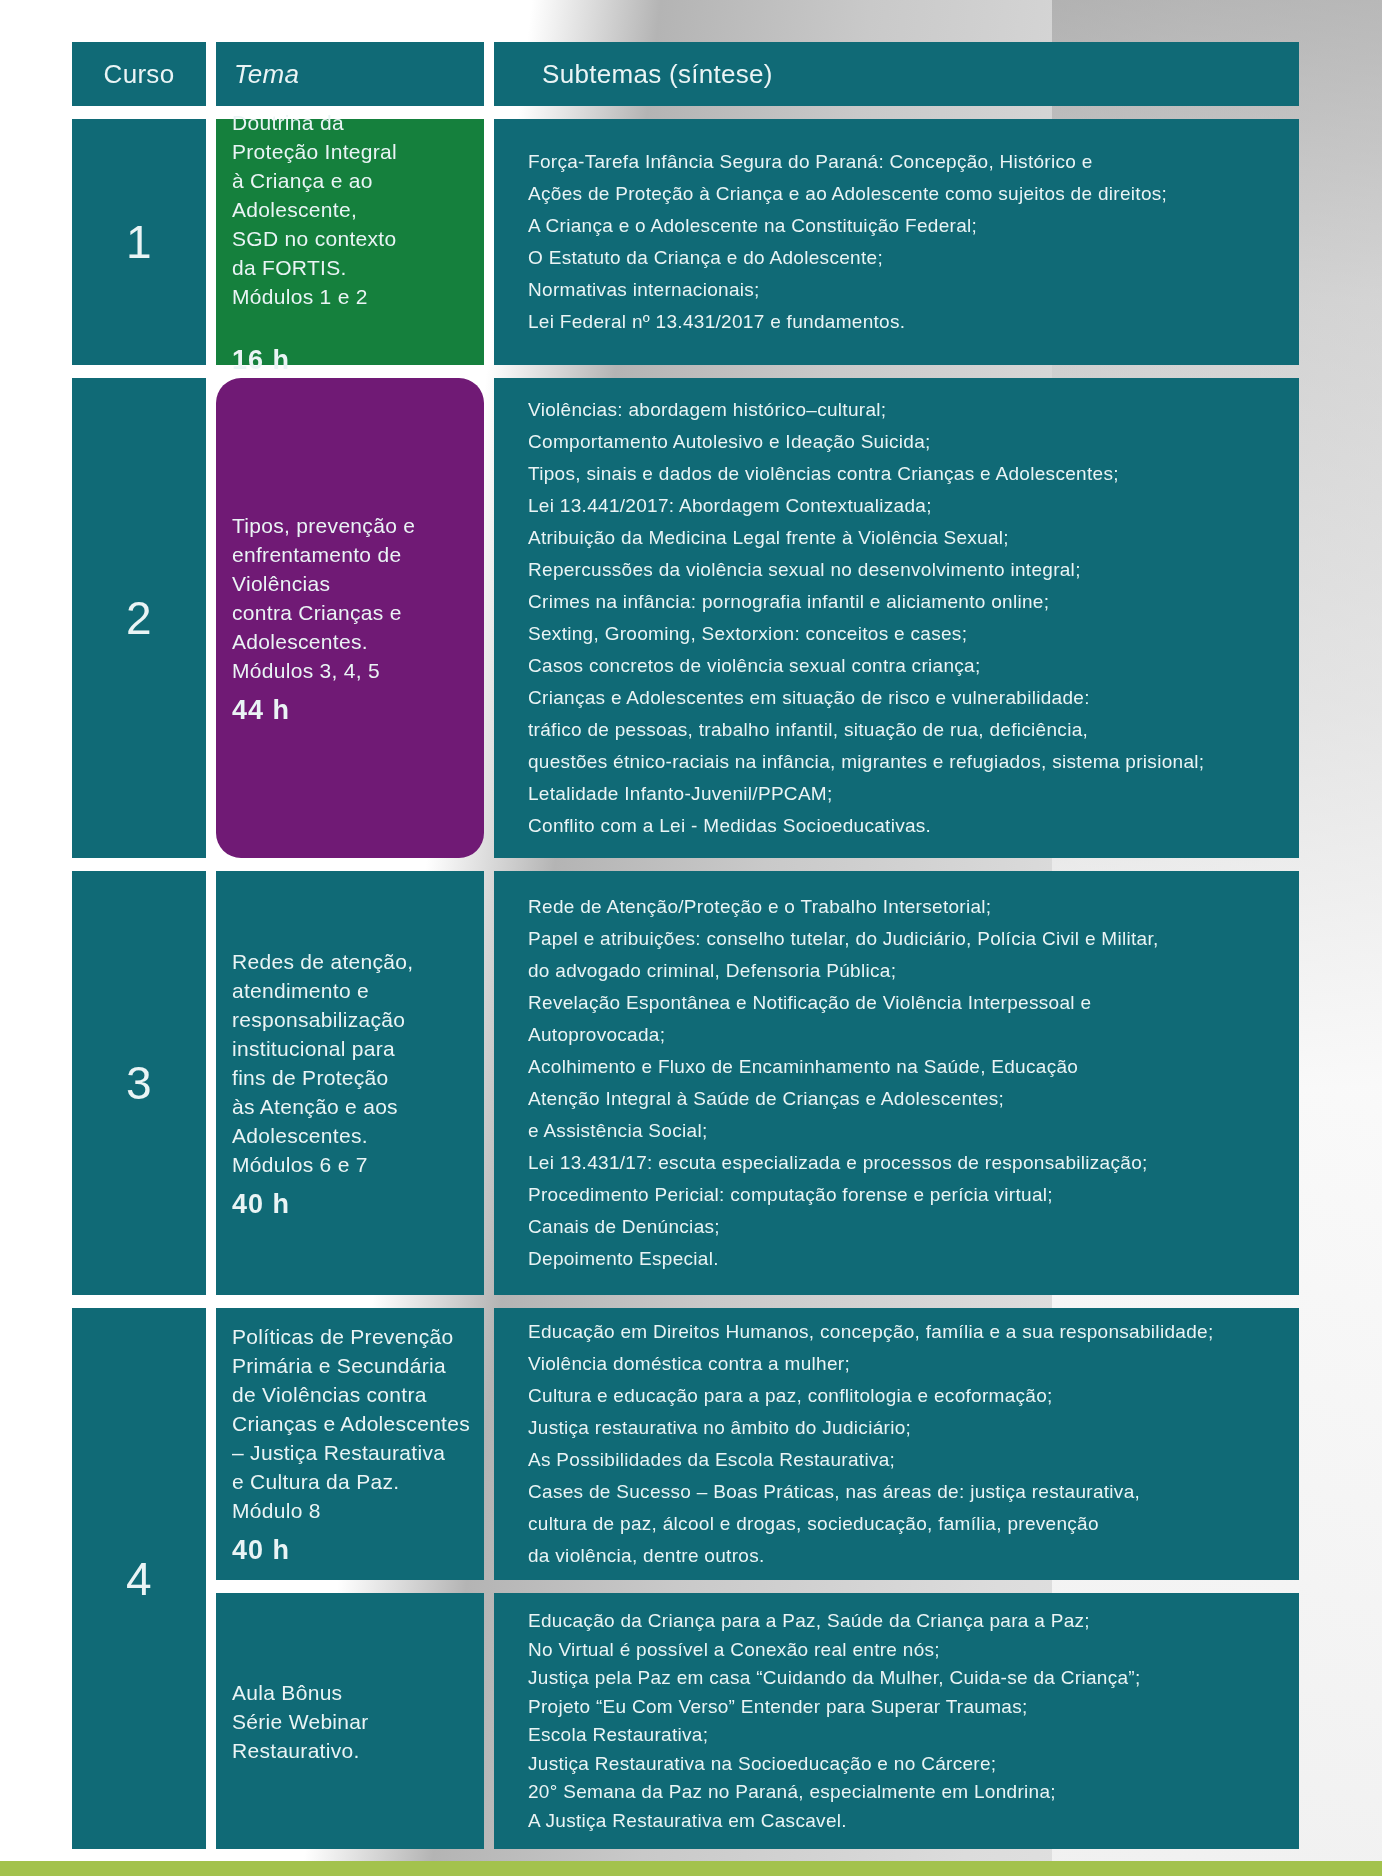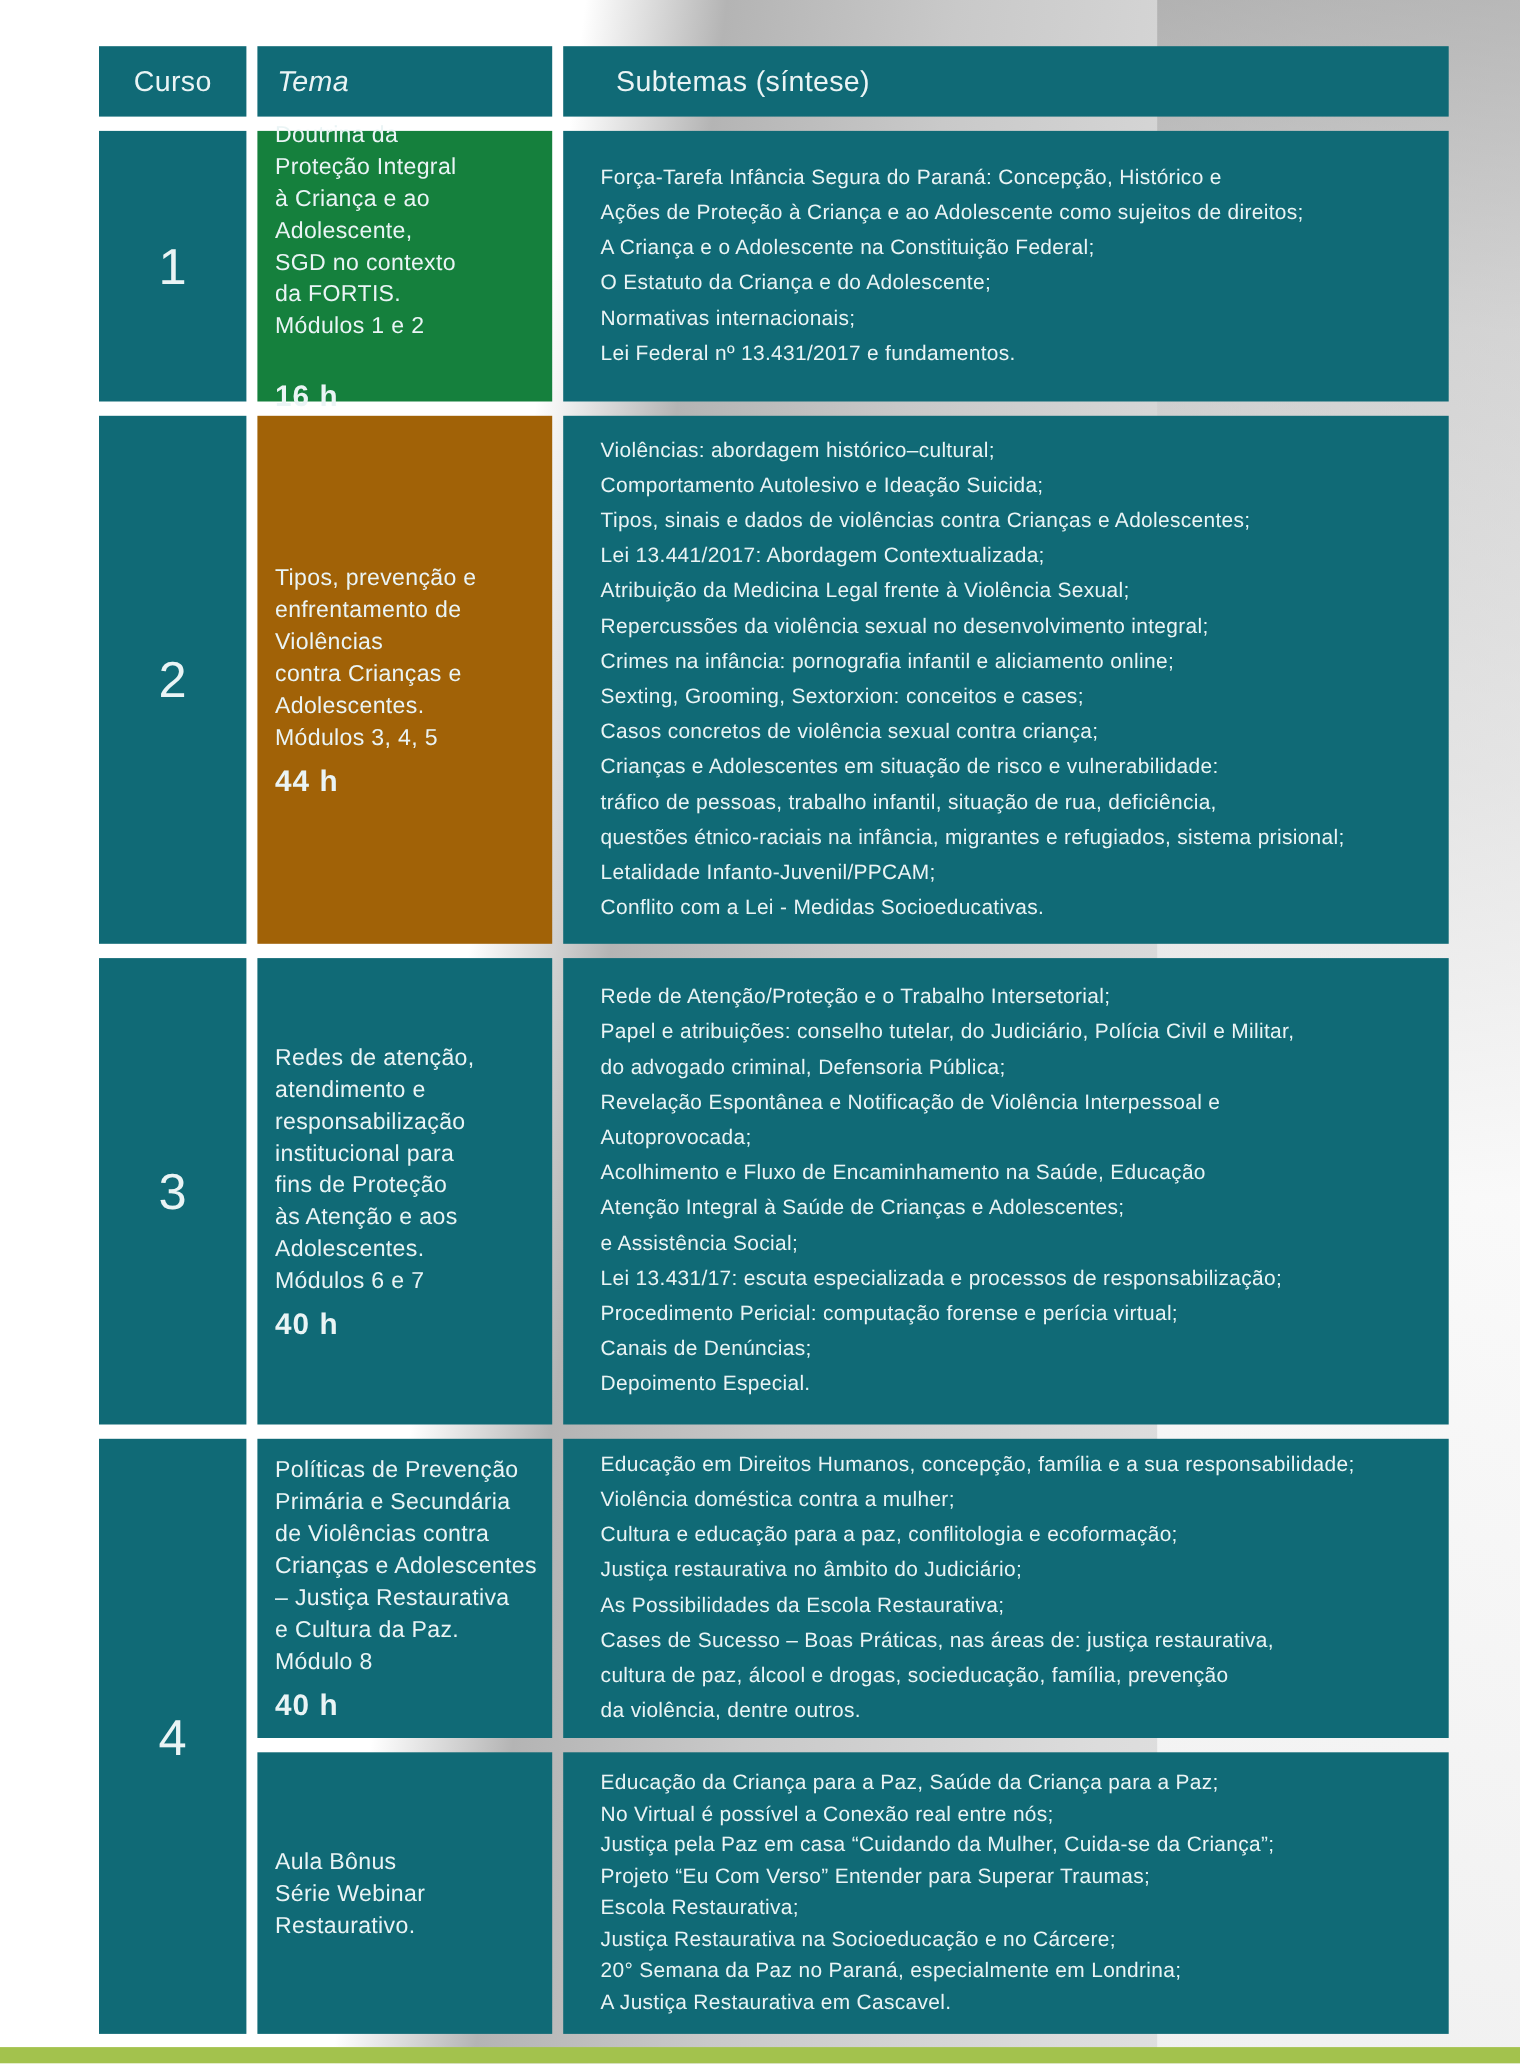--- a/index.html
+++ b/index.html
@@ -13,21 +13,21 @@
     background:linear-gradient(97deg,#ffffff 0%,#ffffff 33%,#b4b4b4 41%,#c9c9c9 54%,#dcdcdc 74%,#e8e8e8 100%);
   }
   
   .bg-right{
     position:absolute;top:0;right:0;width:330px;height:100%;
     background:linear-gradient(180deg,rgba(150,150,150,0.55) 0%,rgba(185,185,185,0.35) 16%,rgba(230,230,230,0.55) 38%,rgba(252,252,252,0.88) 58%,rgba(242,242,242,0.92) 100%);
   }
   .green-bar{position:absolute;left:0;top:1861px;width:1382px;height:15px;}
 
   .table{
-    position:absolute;left:90px;top:42px;width:1227px;
+    position:absolute;left:72px;top:42px;width:1227px;
     display:grid;
     grid-template-columns:134px 268px 805px;
     grid-template-rows:64px 246px 480px 424px 272px 256px;
     column-gap:10px;row-gap:13px;
   }
   .cell{color:#eaf4f5;letter-spacing:0.3px;}
   .head{display:flex;align-items:center;font-size:26px;}
   .head-curso{justify-content:center;}
   .head-tema{padding-left:18px;}
   .head-sub{padding-left:48px;}
@@ -68,21 +68,21 @@
   <div class="cell bg sub-cell" style="grid-area: 2 / 3; background: rgb(16, 106, 118); color: rgb(234, 244, 245);">
       <div class="line">Força-Tarefa Infância Segura do Paraná: Concepção, Histórico e</div>
       <div class="line">Ações de Proteção à Criança e ao Adolescente como sujeitos de direitos;</div>
       <div class="line">A Criança e o Adolescente na Constituição Federal;</div>
       <div class="line">O Estatuto da Criança e do Adolescente;</div>
       <div class="line">Normativas internacionais;</div>
       <div class="line">Lei Federal nº 13.431/2017 e fundamentos.</div>
     </div>
 
   <div class="cell bg curso-cell" style="grid-area: 3 / 1; background: rgb(16, 106, 118); color: rgb(234, 244, 245);">2</div>
-  <div class="cell bg tema-cell" style="grid-area: 3 / 2; background: #a16207; color: rgb(234, 244, 245);">
+  <div class="cell bg tema-cell" style="grid-area: 3 / 2; background: #701a75; color: rgb(234, 244, 245); border-radius: 25px;">
     <div>
         <div class="line">Tipos, prevenção e</div>
         <div class="line">enfrentamento de</div>
         <div class="line">Violências</div>
         <div class="line">contra Crianças e</div>
         <div class="line">Adolescentes.</div>
         <div class="line">Módulos 3, 4, 5</div>
       </div>
     <div class="hours">44 h</div>
   </div>

